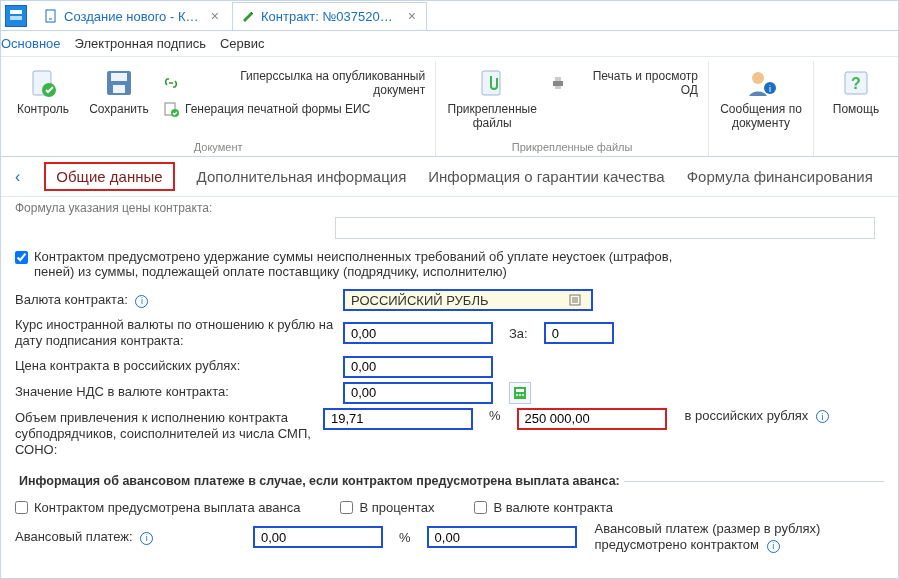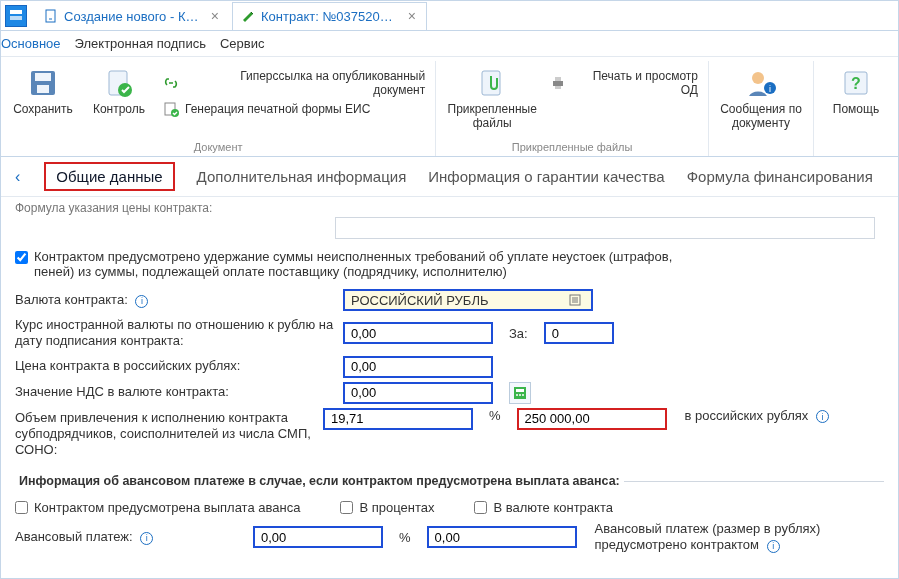--- a/index.html
+++ b/index.html
@@ -121,21 +121,21 @@
     gap: 22px;
     padding: 0 12px;
   }
   .arrow-btn {
     color:#1b6ec2; font-size:16px; cursor:pointer; padding:0 2px;
   }
   .inner-tab {
     color:#555; cursor:pointer; font-size:15px;
   }
   .inner-tab.active {
-    color:#0f172a;
+    color:#7f1d1d;
     border: 2px solid #d42020;
     padding: 4px 10px;
   }
 
   
   .form-area {
     padding: 4px 14px 10px 14px;
     overflow:auto;
     height: calc(579px - 30px - 26px - 100px - 40px);
   }
@@ -256,36 +256,36 @@
   <span class="menu-item">Сервис</span>
 </div>
 
 <div class="ribbon">
 
   <div class="ribbon-group">
     <div class="group-body">
       <div class="big-btn">
         <span class="icon">
           <svg width="30" height="30">
+              <rect x="5" y="3" width="18" height="24" rx="2" fill="#eef4fb" stroke="#9db7d4"></rect>
+              <circle cx="21" cy="22" r="7" fill="#3bb54a"></circle>
+              <path d="M18 22 L20 24 L25 19" stroke="#fff" stroke-width="2" fill="none"></path>
+            </svg>
+        </span>
+        <span class="lbl">Контроль</span>
+      </div>
+      <div class="big-btn">
+        <span class="icon">
+          <svg width="30" height="30">
               <rect x="3" y="3" width="24" height="24" rx="2" fill="#5a86b8"></rect>
               <rect x="7" y="5" width="16" height="8" fill="#eef4fb"></rect>
               <rect x="9" y="17" width="12" height="8" fill="#eef4fb"></rect>
             </svg>
         </span>
         <span class="lbl">Сохранить</span>
-      </div>
-      <div class="big-btn">
-        <span class="icon">
-          <svg width="30" height="30">
-              <rect x="5" y="3" width="18" height="24" rx="2" fill="#eef4fb" stroke="#9db7d4"></rect>
-              <circle cx="21" cy="22" r="7" fill="#3bb54a"></circle>
-              <path d="M18 22 L20 24 L25 19" stroke="#fff" stroke-width="2" fill="none"></path>
-            </svg>
-        </span>
-        <span class="lbl">Контроль</span>
       </div>
       <div class="link-list">
         <div class="link-row">
           <span class="micon">
             <svg width="16" height="16">
                 <path d="M4 10 a4 4 0 0 1 0-6 l2 0 M12 6 a4 4 0 0 1 0 6 l-2 0 M6 8 L10 8" stroke="#2e9b2e" stroke-width="1.6" fill="none"></path>
               </svg>
           </span>
           <span>Гиперссылка на опубликованный документ</span>
         </div>

